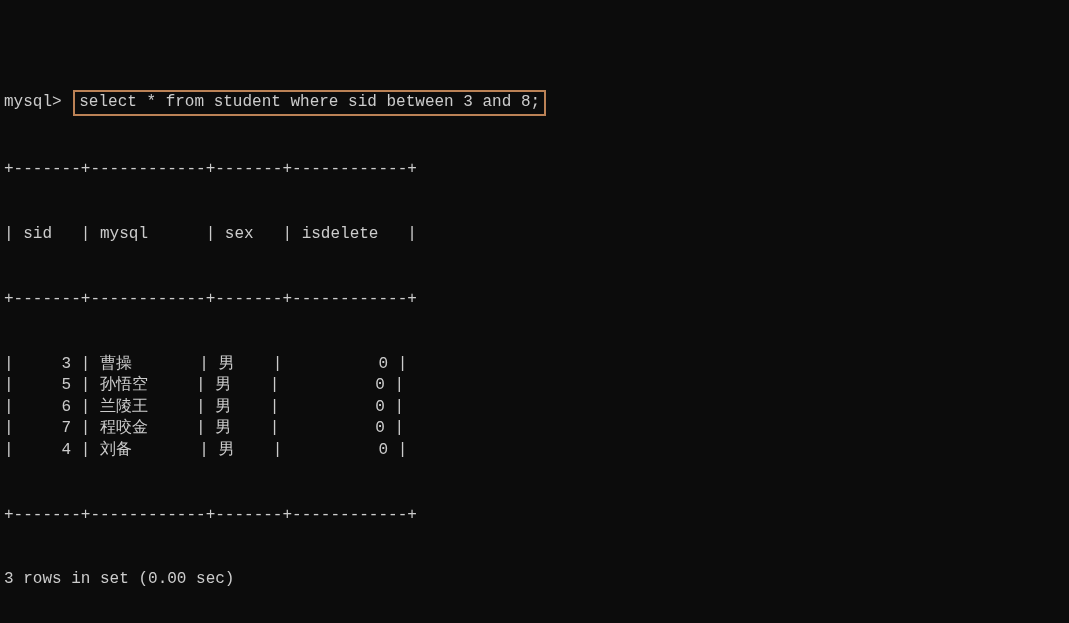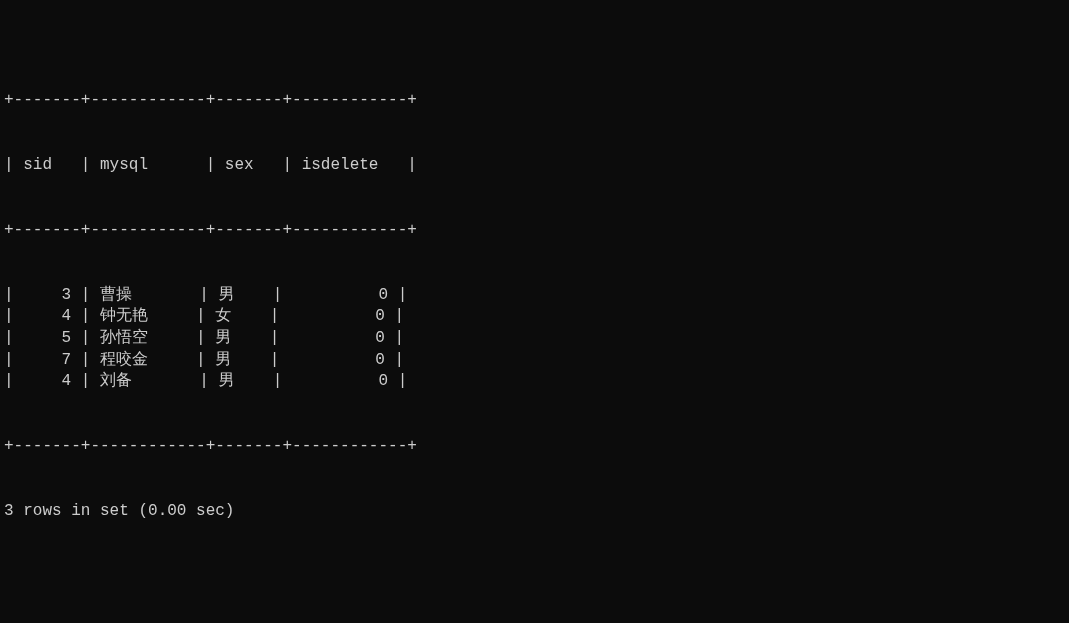--- a/index.html
+++ b/index.html
@@ -29,24 +29,25 @@
     vertical-align: baseline;
   }
   .sep, .row, .status { color: #cccccc; }
 </style>
 </head>
 <body>
 
 <div class="terminal">
 
   
+  <div class="prompt-line"><span class="prompt">mysql&gt;</span> <span class="query-box">select * from student where sid between 3 and 8;</span></div>
   <div class="sep" id="sep0a">+-------+------------+-------+------------+</div>
   <div class="row" id="hdr0">| sid   | mysql      | sex   | isdelete   |</div>
   <div class="sep" id="sep0b">+-------+------------+-------+------------+</div>
-  <div id="rows0"><div class="row">|     3 | 曹操       | 男    |          0 |</div><div class="row">|     4 | 钟无艳     | 女    |          0 |</div><div class="row">|     5 | 孙悟空     | 男    |          0 |</div><div class="row">|     7 | 程咬金     | 男    |          0 |</div><div class="row">|     4 | 刘备       | 男    |          0 |</div></div>
+  <div id="rows0"><div class="row">|     3 | 曹操       | 男    |          0 |</div><div class="row">|     5 | 孙悟空     | 男    |          0 |</div><div class="row">|     6 | 兰陵王     | 男    |          0 |</div><div class="row">|     7 | 程咬金     | 男    |          0 |</div><div class="row">|     4 | 刘备       | 男    |          0 |</div></div>
   <div class="sep" id="sep0c">+-------+------------+-------+------------+</div>
   <div class="status">3 rows in set (0.00 sec)</div>
   
 
   
   
   
   
   
   

